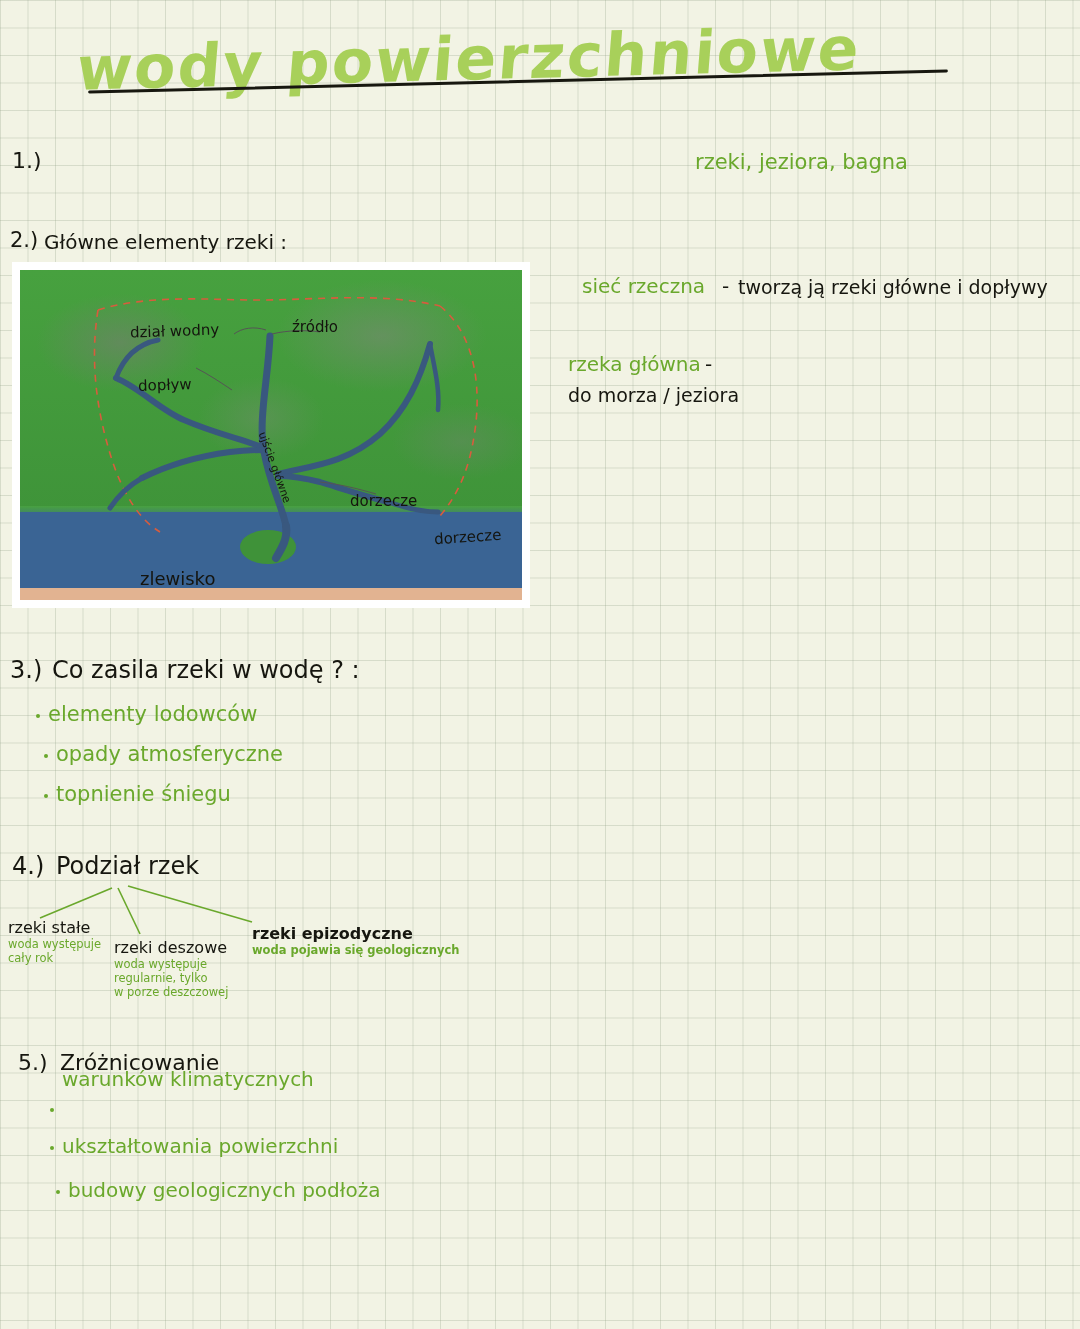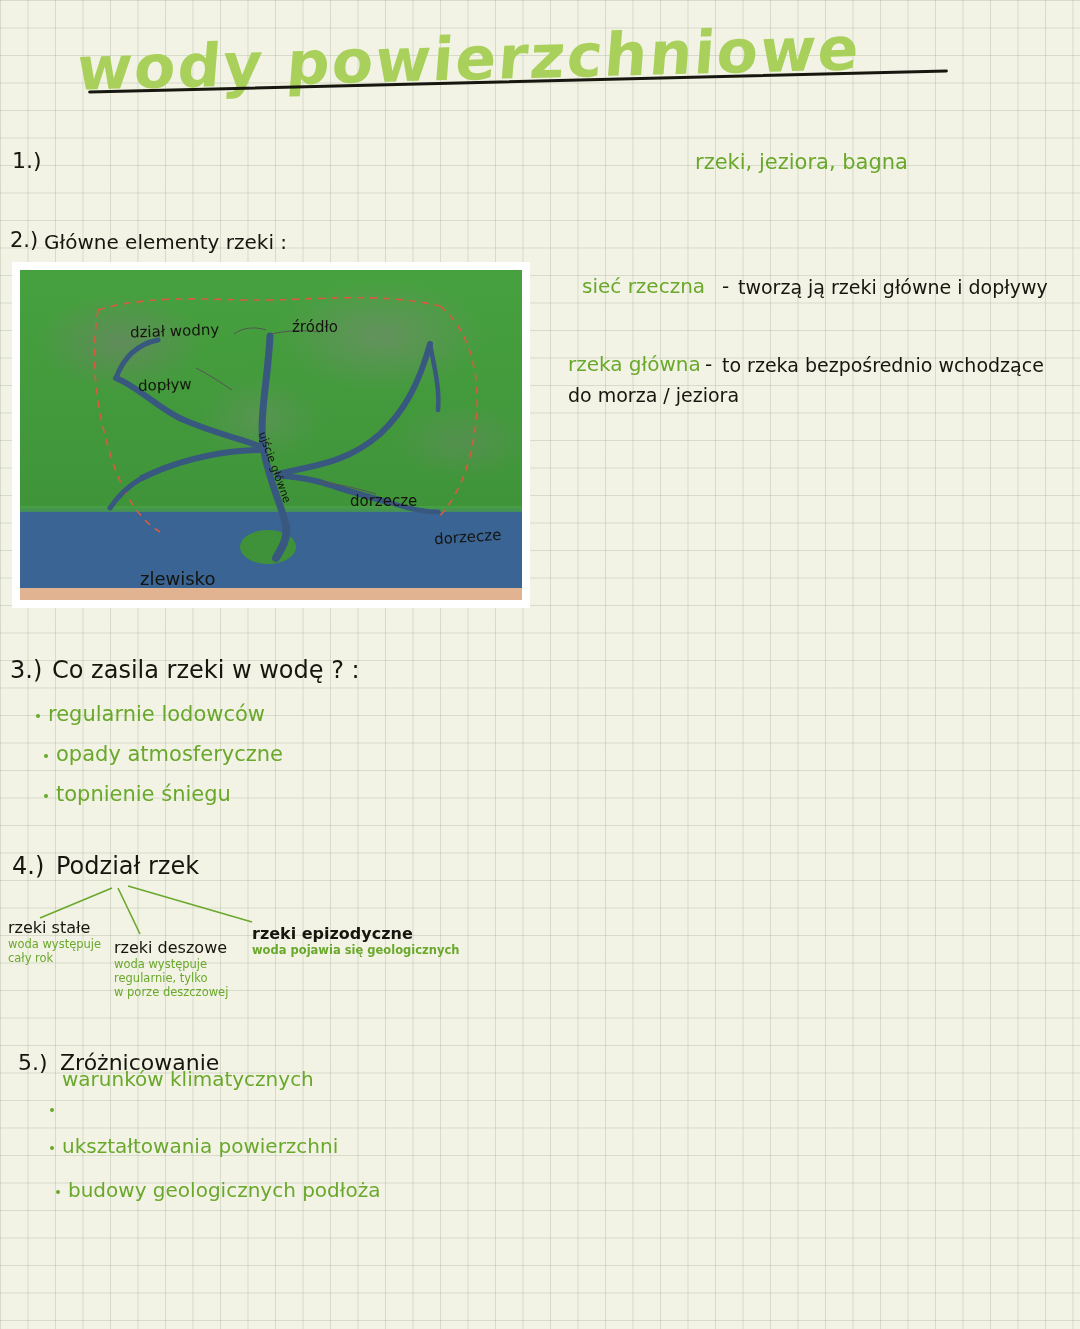--- a/index.html
+++ b/index.html
@@ -243,28 +243,27 @@
       <div class="fig-label" style="left:120px; top:298px; font-size:18px;">zlewisko</div>
     </div>
   </div>
 
   <div class="hw green s20" style="left:582px; top:274px;">sieć rzeczna</div>
   <div class="hw s20" style="left:722px; top:274px;">-</div>
   <div class="hw s19" style="left:738px; top:276px;">tworzą ją rzeki główne i dopływy</div>
 
   <div class="hw green s20" style="left:568px; top:352px;">rzeka główna</div>
   <div class="hw s20" style="left:705px; top:352px;">-</div>
-  <div class="hw s19" style="left:722px; top:354px;">to rzeka bezpośrednio wchodzące</div>
   <div class="hw s19" style="left:568px; top:384px;">do morza / jeziora</div>
 
   <div class="hw s24" style="left:10px; top:656px;">3.)</div>
   <div class="hw s24" style="left:52px; top:656px;">Co zasila rzeki w wodę ? :</div>
 
   <div class="bullet-dot" style="left:36px; top:714px;"></div>
-  <div class="hw green s21" style="left:48px; top:702px;">regularnie lodowców</div>
+  <div class="hw green s21" style="left:48px; top:702px;">elementy lodowców</div>
   <div class="bullet-dot" style="left:44px; top:754px;"></div>
   <div class="hw green s21" style="left:56px; top:742px;">opady atmosferyczne</div>
   <div class="bullet-dot" style="left:44px; top:794px;"></div>
   <div class="hw green s21" style="left:56px; top:782px;">topnienie śniegu</div>
 
   <div class="hw s24" style="left:12px; top:852px;">4.)</div>
   <div class="hw s24" style="left:56px; top:852px;">Podział rzek</div>
 
   <svg class="connectors" viewBox="0 0 1080 1329">
     <path d="M112 888 L 40 918" stroke="#6aa82c" stroke-width="1.6" fill="none"></path>

